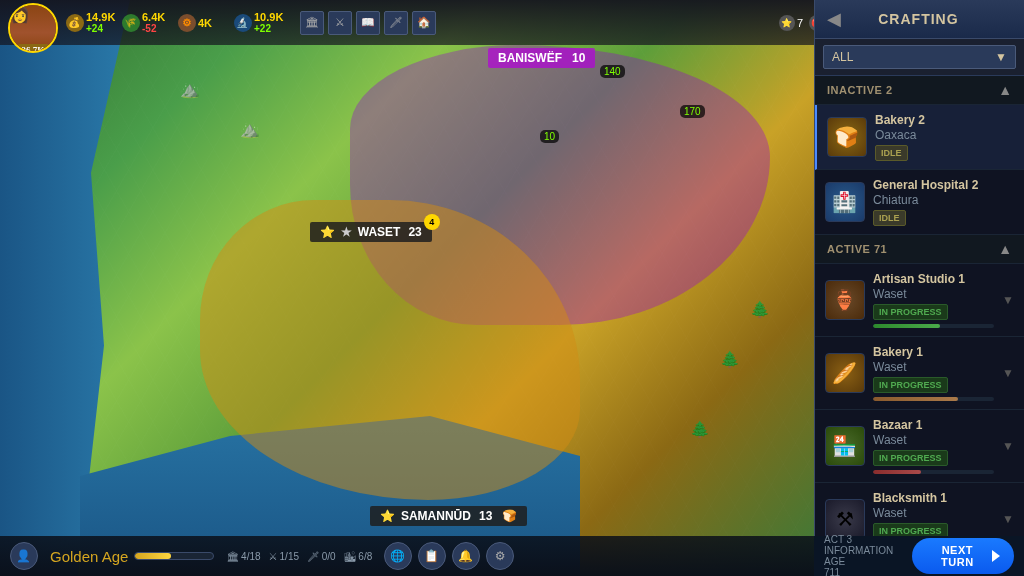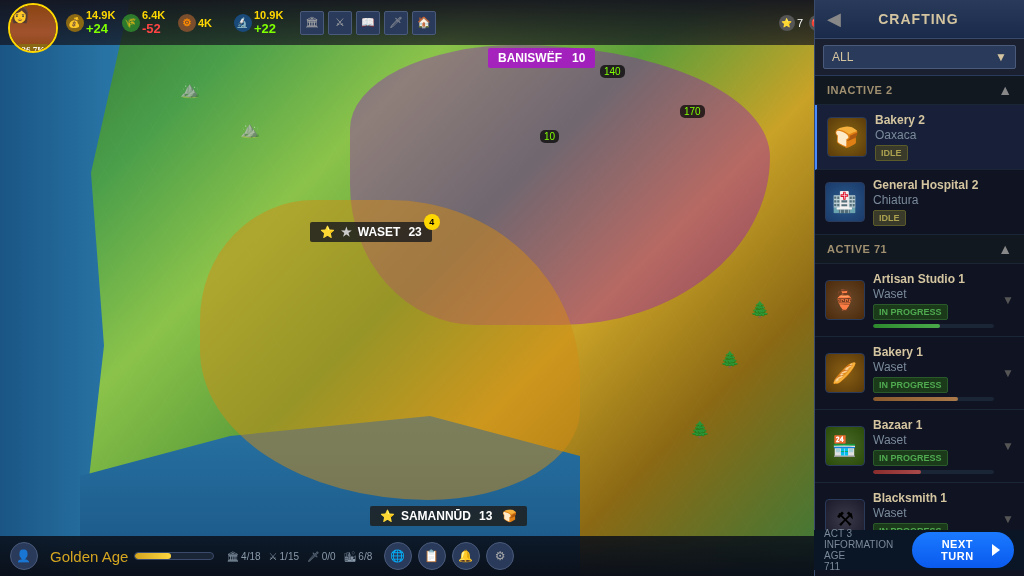--- a/index.html
+++ b/index.html
@@ -106,21 +106,21 @@
       display: flex; align-items: center; justify-content: center;
       font-size: 10px;
     }
 
     .resource-icon.gold { background: #8b6914; color: #ffd700; }
     .resource-icon.food { background: #2d7a2d; color: #7fff00; }
     .resource-icon.prod { background: #7a4d2d; color: #ff8c00; }
     .resource-icon.sci { background: #1a4a7a; color: #87ceeb; }
 
     .resource-delta {
-      font-size: 13px;
+      font-size: 10px;
       color: #aaa;
     }
     .resource-delta.pos { color: #7fff00; }
     .resource-delta.neg { color: #ff4444; }
 
     .tr-resource {
       display: flex;
       align-items: center;
       gap: 2px;
       color: white;
@@ -392,21 +392,21 @@
       gap: 2px;
     }
 
     .stat-icon {
       font-size: 10px;
     }
 
     
     .next-turn-area {
       position: absolute;
-      bottom: 6px; right: 0;
+      bottom: 0; right: 0;
       width: 210px;
       height: 40px;
       background: #0a1525;
       display: flex;
       align-items: center;
       justify-content: center;
       padding: 0 10px;
       z-index: 10;
     }
 

